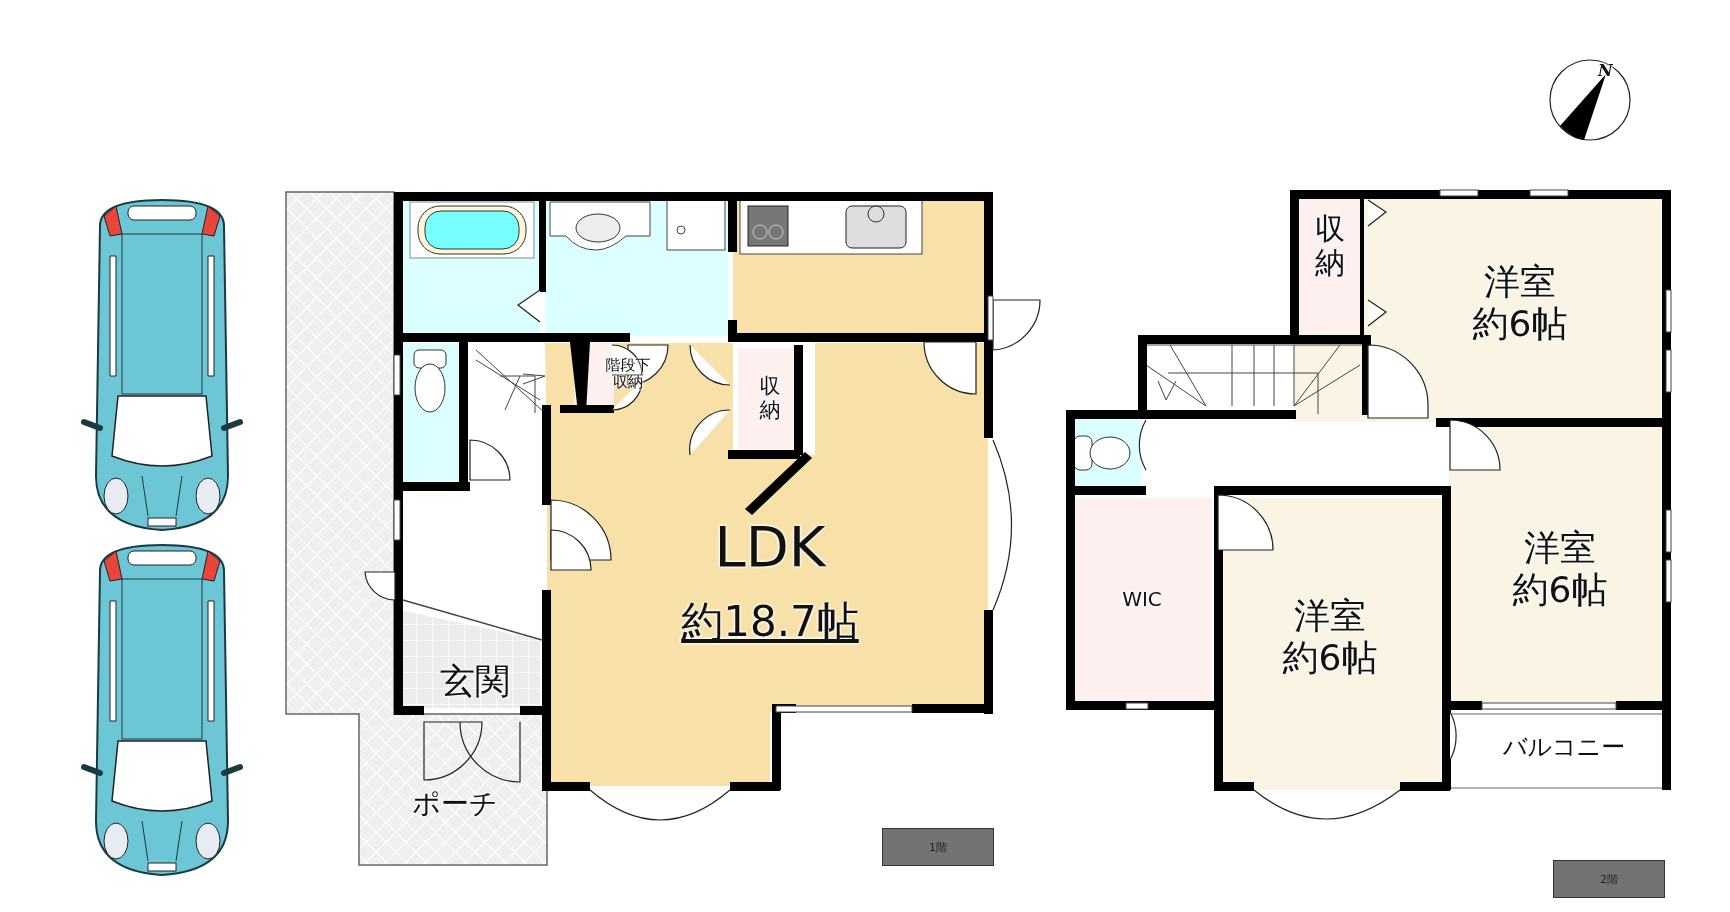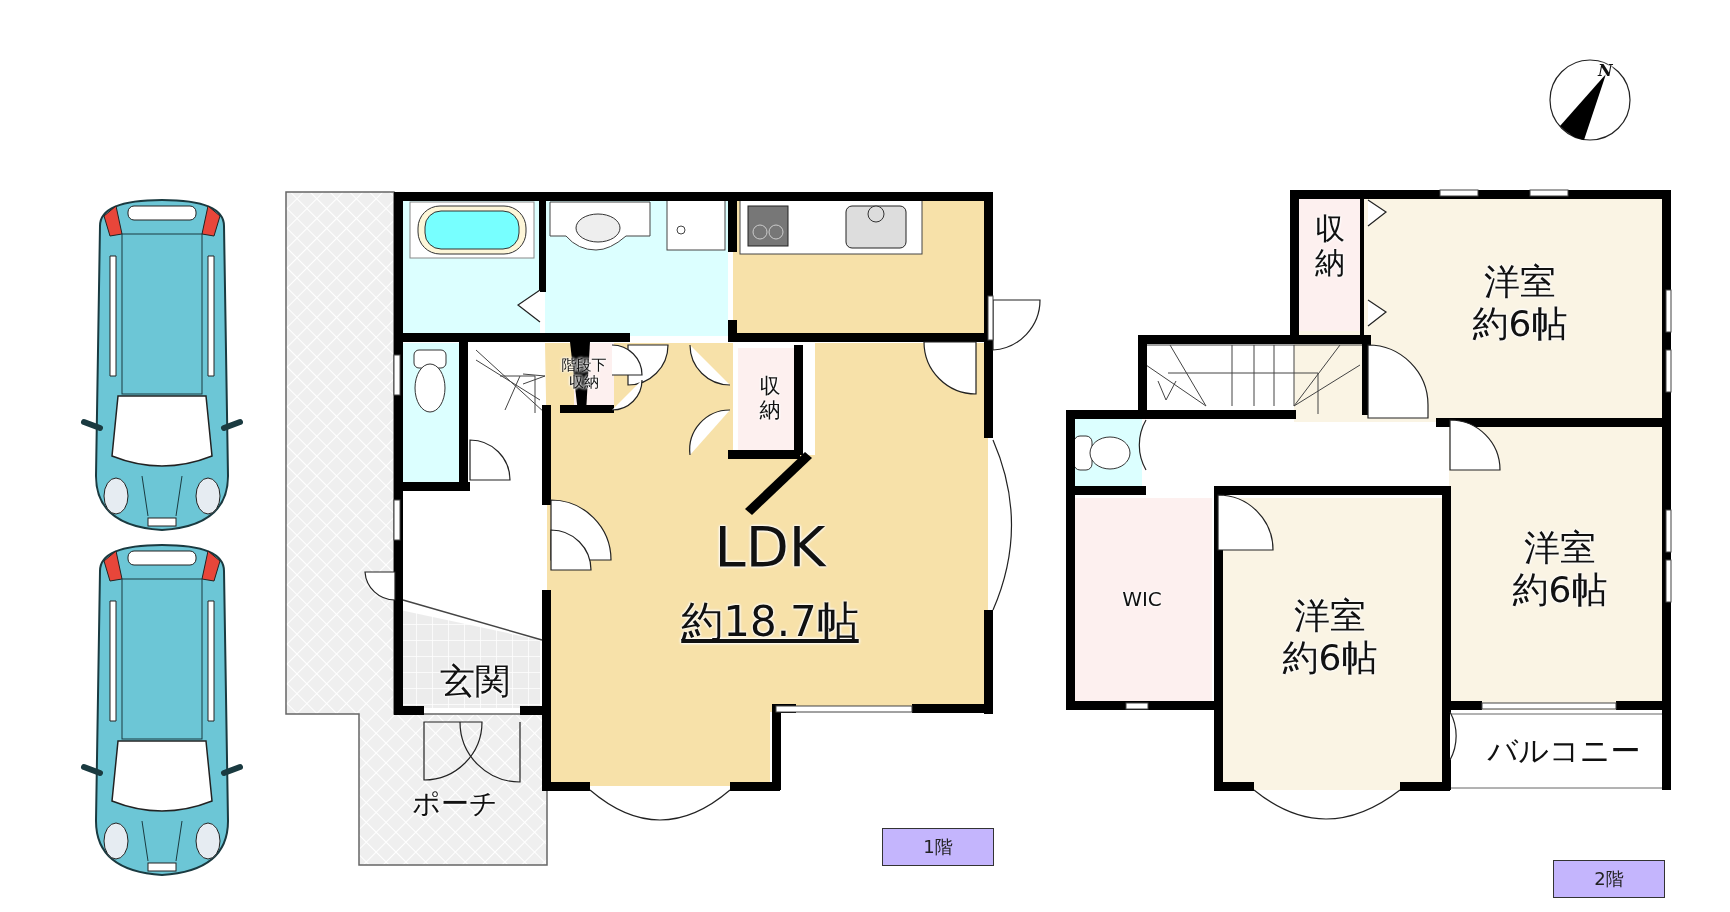--- a/index.html
+++ b/index.html
@@ -1,20 +1,20 @@
 <!DOCTYPE html>
 <html><head>
 <meta charset="utf-8">
 <style>
   html,body{margin:0;padding:0;background:#fff;}
   body{width:1730px;height:912px;position:relative;overflow:hidden;font-family:"DejaVu Sans","Liberation Sans",sans-serif;}
   svg{position:absolute;left:0;top:0;}
   .lbl{position:absolute;color:#111;text-align:center;line-height:1.12;white-space:pre;
        text-shadow:0 0 3px #fff,0 0 3px #fff,0 0 3px #fff;}
-  .floorbox{position:absolute;border:1px solid #333;background:#c4b5fd;font-size:18px;color:#222;
+  .floorbox{position:absolute;border:1px solid #333;background:#737373;font-size:11px;color:#222;
             display:flex;align-items:center;justify-content:center;}
 </style>
 </head>
 <body>
 
 <svg width="1730" height="912" viewBox="0 0 1730 912">
   <defs>
     <pattern id="pave" width="14" height="14" patternUnits="userSpaceOnUse" patternTransform="rotate(45)">
       <rect width="14" height="14" fill="#efefef"></rect>
       <path d="M0 0H14M0 0V14" stroke="#ffffff" stroke-width="2"></path>
@@ -210,27 +210,27 @@
 </svg>
 
 <div class="lbl" style="left:1598px;top:62px;font-size:16px;font-style:italic;font-family:'DejaVu Serif',serif;font-weight:bold;">N</div>
 
 <div class="lbl" style="left:640px;top:516px;width:260px;font-size:56px;">LDK</div>
 <div class="lbl" style="left:640px;top:598px;width:260px;font-size:42px;text-decoration:underline;">約18.7帖</div>
 <div class="lbl" style="left:420px;top:662px;width:110px;font-size:35px;">玄関</div>
 <div class="lbl" style="left:380px;top:788px;width:150px;font-size:28px;">ポーチ</div>
 <div class="lbl" style="left:750px;top:375px;width:40px;font-size:21px;">収
 納</div>
-<div class="lbl" style="left:556px;top:357px;width:56px;font-size:15px;">階段下
+<div class="lbl" style="left:600px;top:357px;width:56px;font-size:15px;">階段下
 収納</div>
 <div class="floorbox" style="left:882px;top:828px;width:110px;height:36px;">1階</div>
 
 <div class="lbl" style="left:1450px;top:262px;width:140px;font-size:36px;">洋室</div>
 <div class="lbl" style="left:1450px;top:304px;width:140px;font-size:36px;">約6帖</div>
 <div class="lbl" style="left:1490px;top:528px;width:140px;font-size:36px;">洋室</div>
 <div class="lbl" style="left:1490px;top:570px;width:140px;font-size:36px;">約6帖</div>
 <div class="lbl" style="left:1260px;top:596px;width:140px;font-size:36px;">洋室</div>
 <div class="lbl" style="left:1260px;top:638px;width:140px;font-size:36px;">約6帖</div>
 <div class="lbl" style="left:1086px;top:588px;width:112px;font-size:20px;">WIC</div>
 <div class="lbl" style="left:1310px;top:212px;width:40px;font-size:30px;">収
 納</div>
-<div class="lbl" style="left:1466px;top:734px;width:196px;font-size:30px;">バルコニー</div>
+<div class="lbl" style="left:1466px;top:734px;width:196px;font-size:24px;">バルコニー</div>
 <div class="floorbox" style="left:1553px;top:828px;width:110px;height:36px;margin-top:32px;">2階</div>
 
 </body></html>

